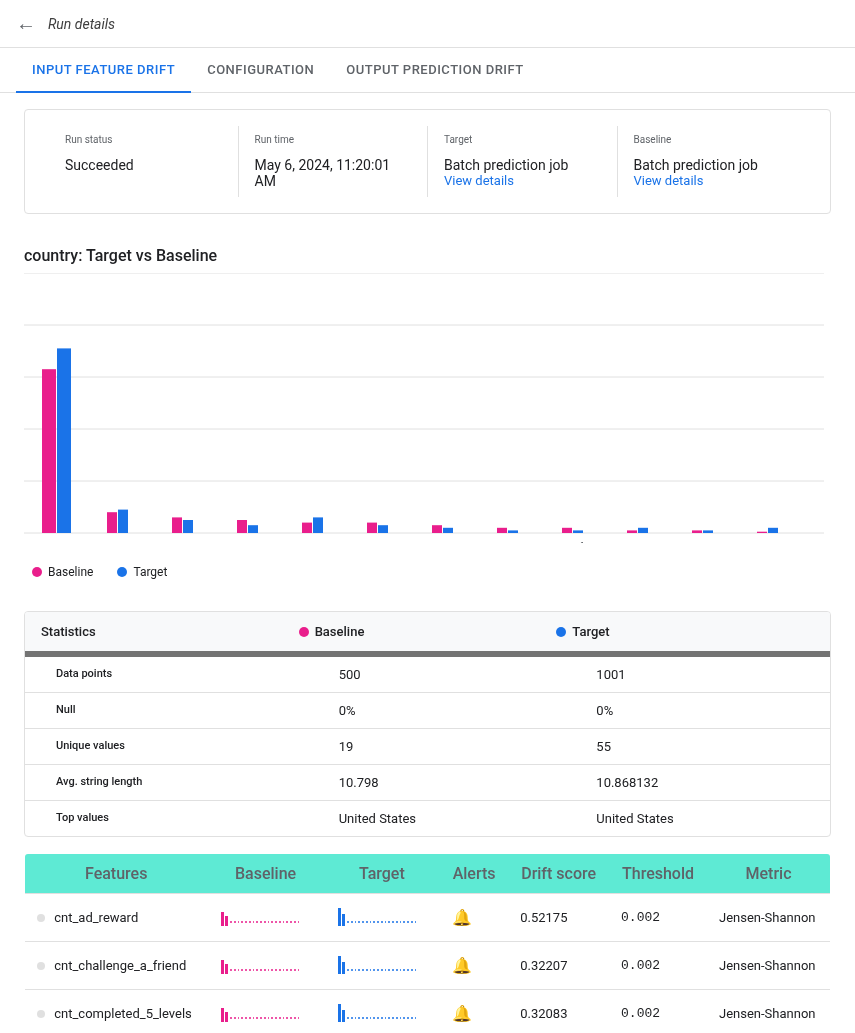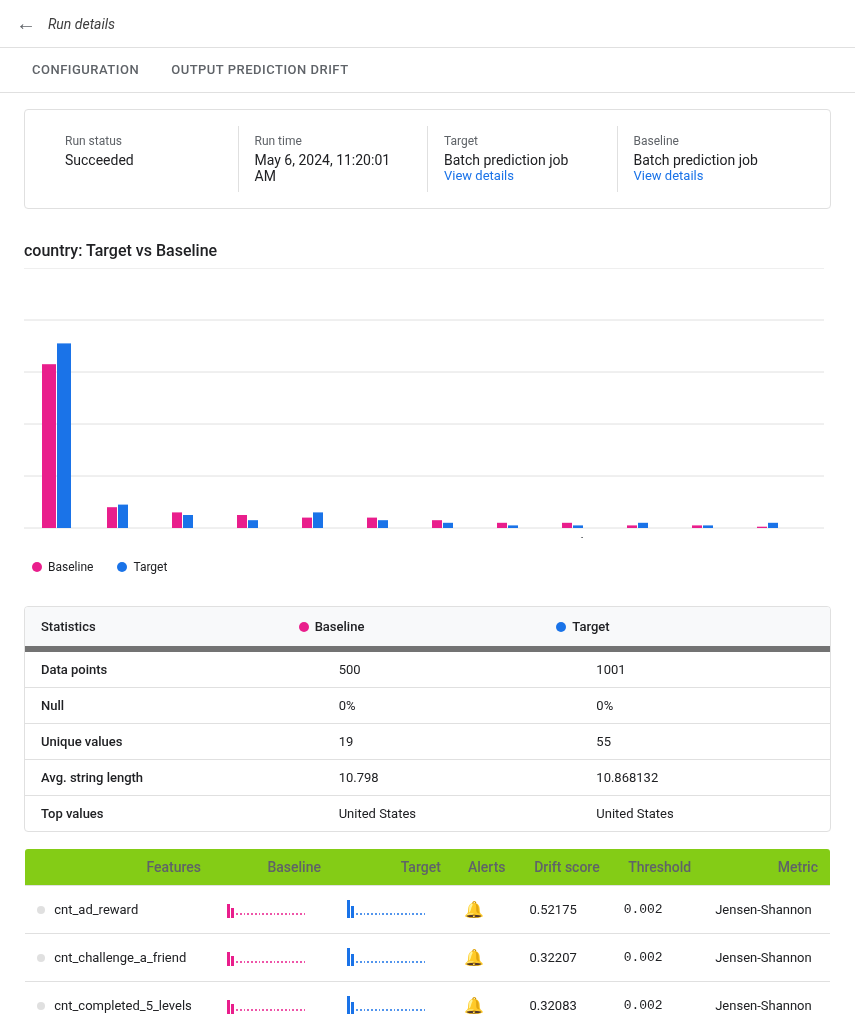--- a/index.html
+++ b/index.html
@@ -12,21 +12,21 @@
     
     
     .tabs { display: flex; border-bottom: 1px solid #e0e0e0; padding: 0 16px; }
     .tab { padding: 14px 16px; font-size: 13px; font-weight: 500; cursor: pointer; text-transform: uppercase; letter-spacing: 0.5px; color: #5f6368; border-bottom: 2px solid transparent; margin-bottom: -1px; }
     .tab.active { color: #1a73e8; border-bottom: 2px solid #1a73e8; }
     
     
     .status-section { display: flex; padding: 16px 24px; border-bottom: 1px solid #e0e0e0; margin: 16px; background: #fff; border: 1px solid #e0e0e0; border-radius: 4px; }
     .status-item { flex: 1; padding: 8px 16px; border-right: 1px solid #e0e0e0; }
     .status-item:last-child { border-right: none; }
-    .status-label { font-size: 12px; color: #5f6368; margin-bottom: 4px; }
+    .status-label { font-size: 10px; color: #5f6368; margin-bottom: 12px; }
     .status-value { font-size: 14px; color: #202124; }
     .view-link { color: #1a73e8; text-decoration: none; font-size: 13px; cursor: pointer; text-align: right; }
     
     
     .chart-section { padding: 16px 24px; }
     .chart-title { font-size: 16px; font-weight: 500; margin-bottom: 4px; }
     .chart-subtitle { font-size: 12px; color: #5f6368; margin-bottom: 16px; }
     
     .legend { display: flex; gap: 24px; margin-top: 12px; margin-left: 8px; }
     .legend-item { display: flex; align-items: center; gap: 6px; font-size: 12px; }
@@ -37,46 +37,47 @@
     
     .stats-section { margin: 16px 24px; border: 1px solid #e0e0e0; border-radius: 4px; overflow: hidden; }
     .stats-header { display: grid; grid-template-columns: 1fr 1fr 1fr; background: #f8f9fa; padding: 12px 16px; border-bottom: 6px solid #737373; }
     .stats-col-header { font-size: 13px; font-weight: 500; display: flex; align-items: center; gap: 6px; }
     .stats-dot { width: 10px; height: 10px; border-radius: 50%; }
     .stats-dot.baseline { background: #e91e8c; }
     .stats-dot.target { background: #1a73e8; }
     
     .stats-row { display: grid; grid-template-columns: 1fr 1fr 1fr; padding: 10px 16px; border-bottom: 1px solid #e0e0e0; }
     .stats-row:last-child { border-bottom: none; }
-    .stats-row .label { font-weight: 500; font-size: 13px; }
+    .stats-row .label { font-weight: 500; font-size: 11px; margin-left: 15px; }
     .stats-row .value { font-size: 13px; color: #202124; margin-left: 40px; }
     
     
     .features-section { margin: 16px 24px; }
     .features-table { width: 100%; border-collapse: collapse; border: 1px solid #e0e0e0; border-radius: 4px; overflow: hidden; }
-    .features-table th { background: #84cc16; padding: 10px 12px; text-align: right; font-size: 14px; font-weight: 500; color: #5f6368; border-bottom: 1px solid #e0e0e0; }
+    .features-table th { background: #5eead4; padding: 10px 12px; text-align: center; font-size: 16px; font-weight: 500; color: #5f6368; border-bottom: 1px solid #e0e0e0; }
     .features-table td { padding: 10px 12px; border-bottom: 1px solid #e0e0e0; font-size: 13px; vertical-align: middle; }
     .features-table tr:last-child td { border-bottom: none; }
     
     .feature-dot { width: 8px; height: 8px; border-radius: 50%; background: #e0e0e0; display: inline-block; margin-right: 6px; }
     
     .alert-icon { color: #f9ab00; font-size: 16px; }
     .drift-score { font-size: 13px; }
     .threshold { font-size: 13px; font-family: Liberation Mono, monospace; }
     .metric { font-size: 13px; }
   </style>
 </head>
 <body>
 
 <div class="header">
   <button class="back-btn">←</button>
   <span class="page-title">Run details</span>
 </div>
 
 <div class="tabs">
+  <div class="tab active">INPUT FEATURE DRIFT</div>
   <div class="tab">CONFIGURATION</div>
   <div class="tab">OUTPUT PREDICTION DRIFT</div>
 </div>
 
 <div style="padding: 16px 24px;">
   <div class="status-section" style="margin: 0;">
     <div class="status-item">
       <div class="status-label">Run status</div>
       <div class="status-value">Succeeded</div>
     </div>

